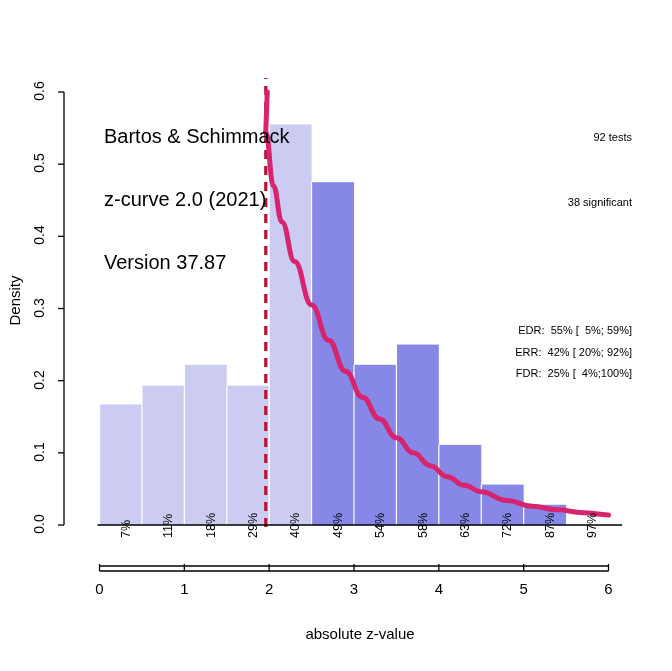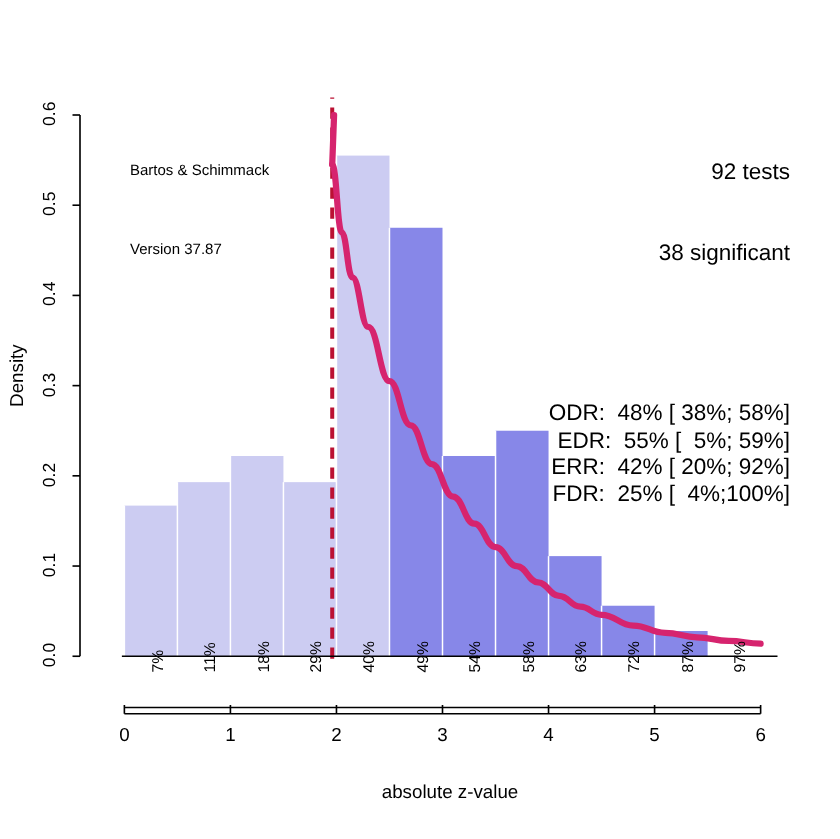--- a/index.html
+++ b/index.html
@@ -4,24 +4,24 @@
 <style>
   html,body{margin:0;padding:0;background:#ffffff;}
   body{width:672px;height:671px;font-family:"Liberation Sans",sans-serif;color:#000;}
   #stage{position:relative;width:672px;height:671px;overflow:hidden;background:#fff;}
 
   .plotsvg{position:absolute;left:0;top:0;width:672px;height:671px;}
 
   .txt{position:absolute;white-space:pre;font-family:"Liberation Sans",sans-serif;color:#000;}
 
   
-  #anno{left:104px;top:84px;font-size:12px;line-height:21px;text-align:left;}
+  #anno{left:104px;top:84px;font-size:20px;line-height:21px;text-align:left;}
 
   
-  #stats{right:40px;top:84px;font-size:18px;line-height:21.5px;text-align:right;}
+  #stats{right:40px;top:84px;font-size:11px;line-height:21.5px;text-align:right;}
   #stats .spacer{height:21px;}
   .cirow{display:block;white-space:pre;}
 
   
   #xtitle{left:0;top:625px;width:672px;text-align:center;font-size:15px;padding-left:24px;}
   #ytitle{left:-26px;top:292px;width:80px;text-align:center;font-size:15px;
           transform:rotate(-90deg);transform-origin:50% 50%;}
 
   .ylab{position:absolute;font-size:14px;transform:rotate(-90deg);transform-origin:50% 50%;text-align:center;}
   .pctlab{position:absolute;font-size:12.5px;transform:rotate(-90deg);transform-origin:0% 50%;white-space:nowrap;}
@@ -81,28 +81,29 @@
         <line x1="354" y1="571" x2="354" y2="564" stroke="#000000" stroke-width="1.3"></line>
         <line x1="438.8333333333333" y1="571" x2="438.8333333333333" y2="564" stroke="#000000" stroke-width="1.3"></line>
         <line x1="523.6666666666667" y1="571" x2="523.6666666666667" y2="564" stroke="#000000" stroke-width="1.3"></line>
         <line x1="608.5" y1="571" x2="608.5" y2="564" stroke="#000000" stroke-width="1.3"></line>
         <line x1="99.5" y1="566" x2="608.5" y2="566" stroke="#000000" stroke-width="1.3"></line>
       </g>
   </svg>
 
   <div id="anno" class="txt">
     <div>Bartos &amp; Schimmack</div>
+    <div>z-curve 2.0 (2021)</div>
     <div>Version 37.87</div>
   </div>
 
   <div id="stats" class="txt">
     <div>92 tests</div>
     <div>38 significant</div>
     <div class="spacer"></div>
-    <div id="ci-rows"><div class="cirow">ODR:  48% [ 38%; 58%]</div><div class="cirow">EDR:  55% [  5%; 59%]</div><div class="cirow">ERR:  42% [ 20%; 92%]</div><div class="cirow">FDR:  25% [  4%;100%]</div></div>
+    <div id="ci-rows"><div class="cirow">EDR:  55% [  5%; 59%]</div><div class="cirow">ERR:  42% [ 20%; 92%]</div><div class="cirow">FDR:  25% [  4%;100%]</div></div>
   </div>
 
   <div id="xtitle" class="txt">absolute z-value</div>
   <div id="ytitle" class="txt">Density</div>
 
   <div id="ylabels">
       <div class="ylab" style="left: 24px; top: 516px; width: 30px;">0.0</div>
       <div class="ylab" style="left: 24px; top: 443.833px; width: 30px;">0.1</div>
       <div class="ylab" style="left: 24px; top: 371.667px; width: 30px;">0.2</div>
       <div class="ylab" style="left: 24px; top: 299.5px; width: 30px;">0.3</div>

